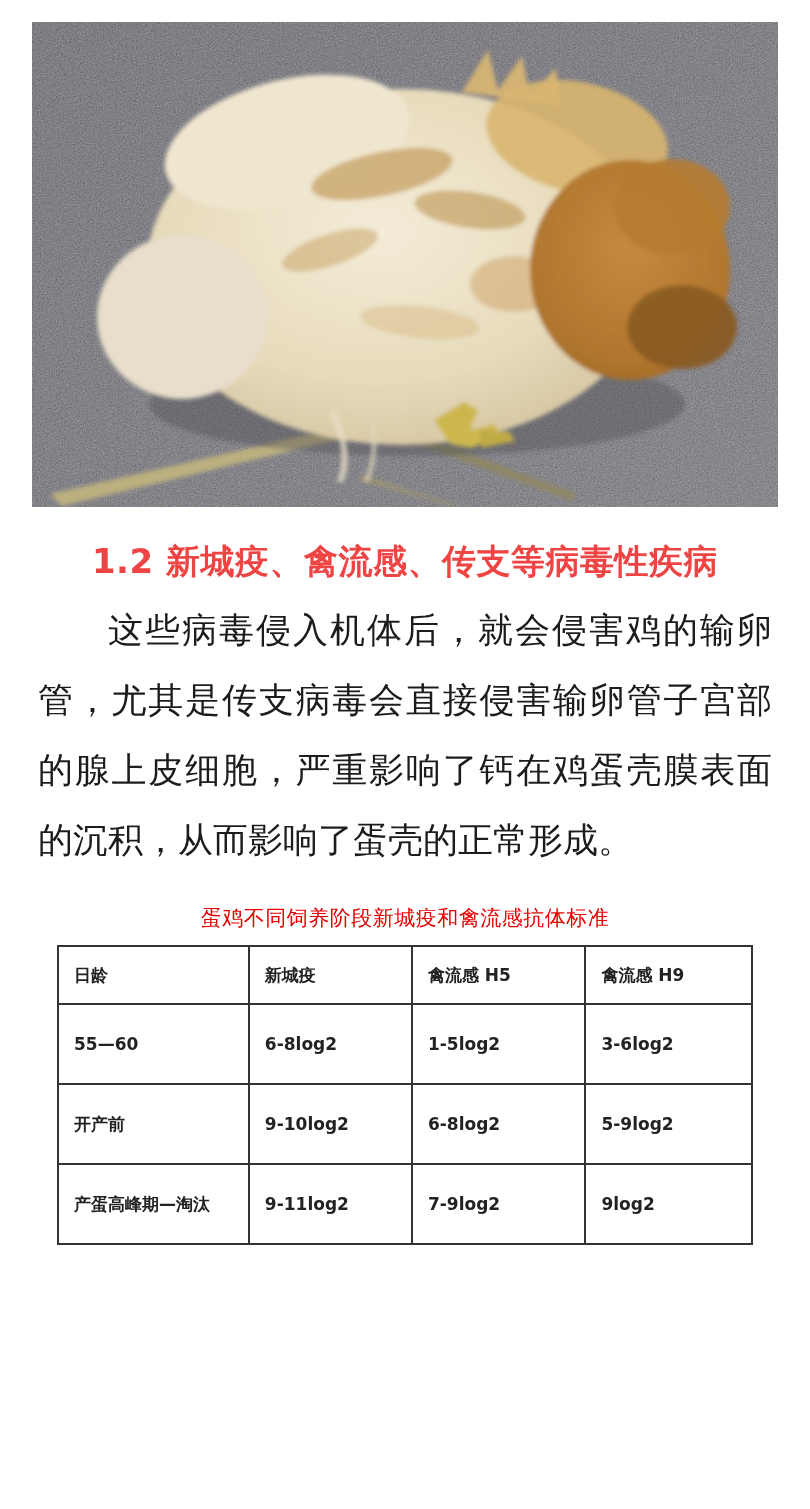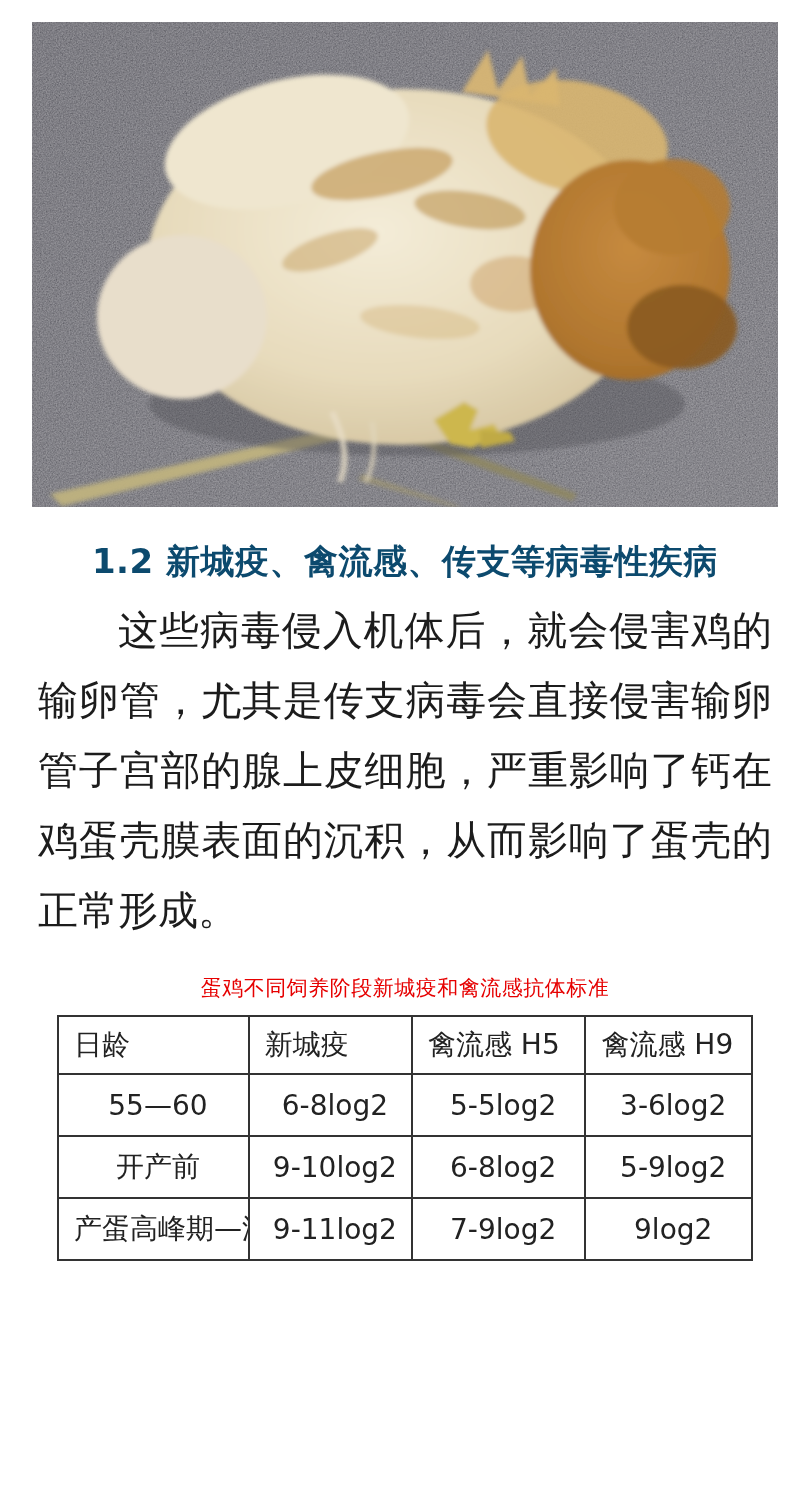--- a/index.html
+++ b/index.html
@@ -25,29 +25,29 @@
     background: #6f6e73;
   }
   .photo svg { display: block; }
 
   
   .heading {
     margin: 30px 40px 0 40px;
     font-size: 34px;
     line-height: 48px;
     font-weight: 700;
-    color: #0c4a6e;
+    color: #ef4444;
     text-align: center;
     letter-spacing: 0.5px;
   }
 
   
   .para {
     margin: 0 38px;
-    font-size: 40px;
+    font-size: 35px;
     line-height: 70px;
     text-align: justify;
     text-indent: 2em;
     color: #1c1c1c;
   }
   .para:first-of-type { margin-top: 10px; }
 
   
   .table-title {
     margin-top: 30px;
@@ -61,31 +61,31 @@
   
   table.antibody-table {
     width: 696px;
     margin: 14px auto 0 auto;
     border-collapse: collapse;
     table-layout: fixed;
   }
   .antibody-table th,
   .antibody-table td {
     border: 2px solid #333333;
-    font-size: 28px;
-    font-weight: 400;
+    font-size: 17px;
+    font-weight: 700;
     color: #222222;
     text-align: left;
     vertical-align: middle;
     padding: 0 6px 0 15px;
     white-space: nowrap;
     overflow: hidden;
   }
   .antibody-table th { height: 58px; }
-  .antibody-table td { height: 62px; text-align: center; }
+  .antibody-table td { height: 80px; }
   .col-age   { width: 27.5%; }
   .col-nd    { width: 23.5%; }
   .col-h5    { width: 25%; }
   .col-h9    { width: 24%; }
 </style>
 </head>
 <body>
 
 <div class="page">
 
@@ -181,21 +181,21 @@
         <th>日龄</th>
         <th>新城疫</th>
         <th>禽流感 H5</th>
         <th>禽流感 H9</th>
       </tr>
     </thead>
     <tbody>
       <tr>
         <td>55—60</td>
         <td>6-8log2</td>
-        <td>5-5log2</td>
+        <td>1-5log2</td>
         <td>3-6log2</td>
       </tr>
       <tr>
         <td>开产前</td>
         <td>9-10log2</td>
         <td>6-8log2</td>
         <td>5-9log2</td>
       </tr>
       <tr>
         <td>产蛋高峰期—淘汰</td>

